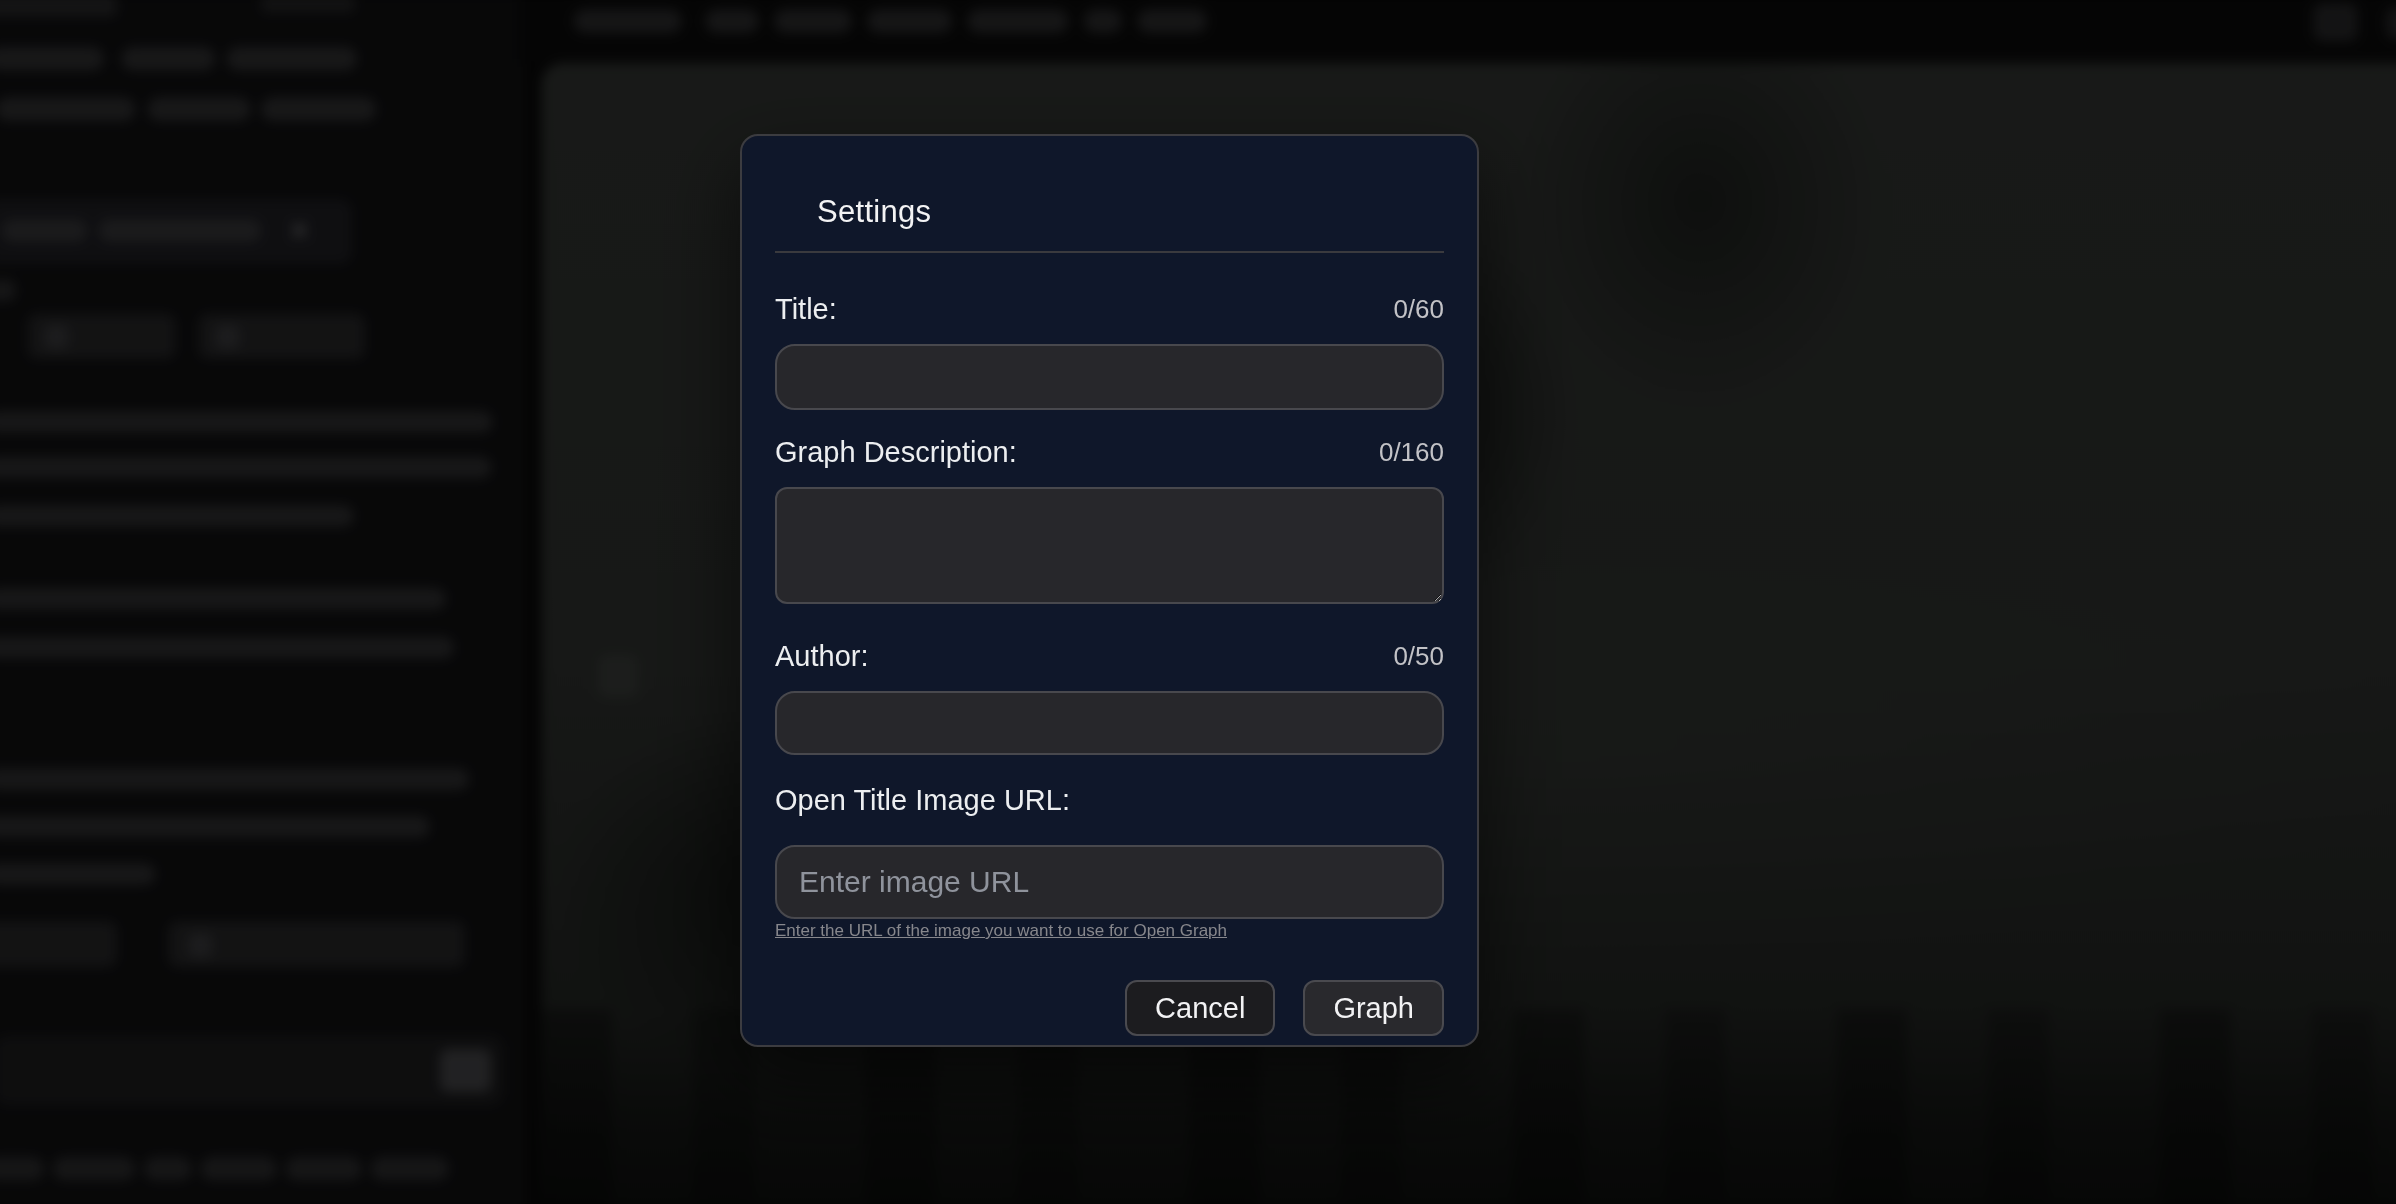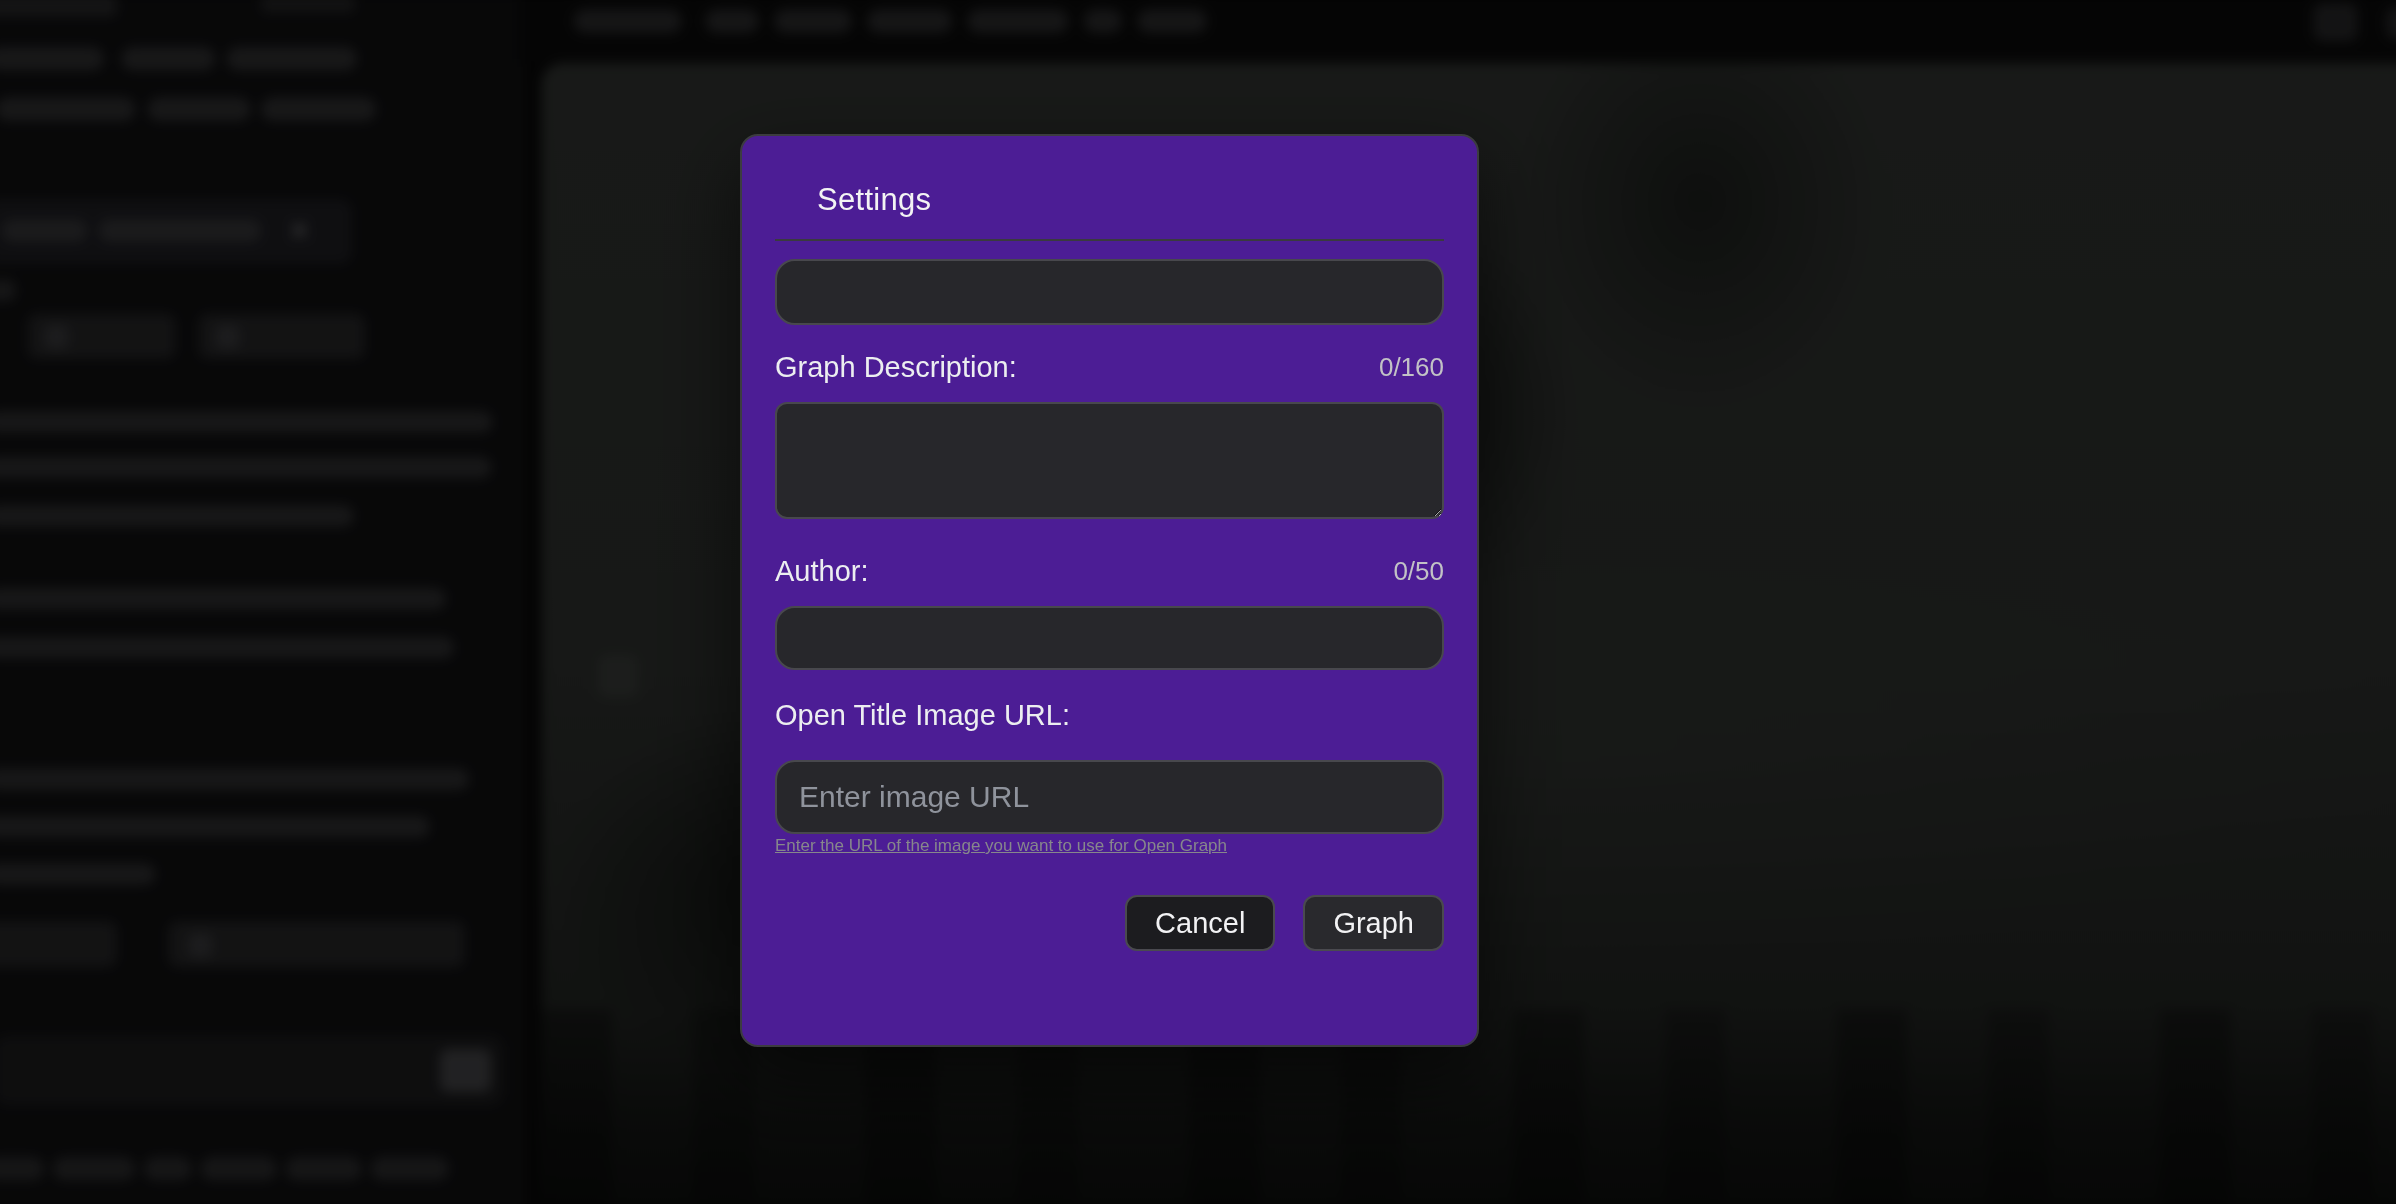--- a/index.html
+++ b/index.html
@@ -41,22 +41,22 @@
       repeating-linear-gradient(90deg,
         rgba(0,0,0,.28) 0 70px, rgba(0,0,0,0) 70px 150px,
         rgba(0,0,0,.22) 150px 210px, rgba(0,0,0,0) 210px 320px);
   }
   .b{position:absolute;}
   
   .scrim{position:absolute;inset:0;background:rgba(0,0,0,.32);}
   
   .modal{
     position:absolute;left:740px;top:134px;width:739px;height:913px;
-    box-sizing:border-box;padding:0 33px;
-    background:#4c1d95;border:2px solid #3c3c40;border-radius:18px;
+    box-sizing:border-box;padding:12px 33px;
+    background:#0f172a;border:2px solid #3c3c40;border-radius:18px;
     box-shadow:0 30px 80px rgba(0,0,0,.55);
     color:#eceef0;
   }
   .modal-title{margin:46px 0 0 42px;font-size:31px;font-weight:500;color:#f3f3f4;letter-spacing:.3px;}
   .modal-divider{height:2px;background:#3a3a3e;margin-top:21px;}
   .field-head{display:flex;justify-content:space-between;align-items:center;}
   .field-label{font-size:29px;color:#eceef0;}
   .field-counter{font-size:26px;color:#c2c2c6;}
   .fh-title{margin-top:40px;}
   .fh-meta{margin-top:26px;}
@@ -145,20 +145,24 @@
       <div class="b" style="left: 605px; top: 654px; width: 40px; height: 42px; border-radius: 9px; background: rgb(42, 44, 42);"></div>
     </div>
 </div>
 
 <div class="scrim"></div>
 
 <div class="modal">
   <div class="modal-title">Settings</div>
   <div class="modal-divider"></div>
 
+  <div class="field-head fh-title">
+    <span class="field-label">Title:</span>
+    <span class="field-counter">0/60</span>
+  </div>
   <input class="txt-input h66" type="text" value="" style="">
 
   <div class="field-head fh-meta">
     <span class="field-label">Graph Description:</span>
     <span class="field-counter">0/160</span>
   </div>
   <textarea class="txt-area" style=""></textarea>
 
   <div class="field-head fh-author">
     <span class="field-label">Author:</span>

